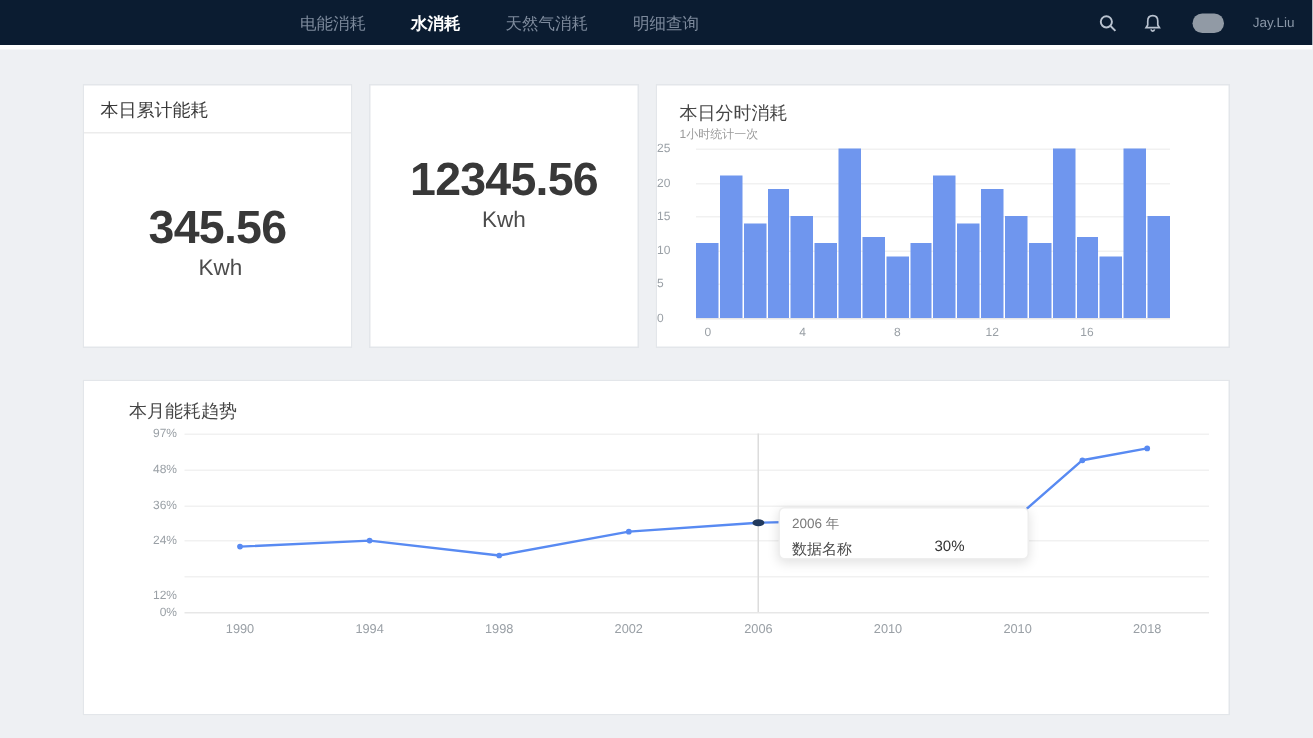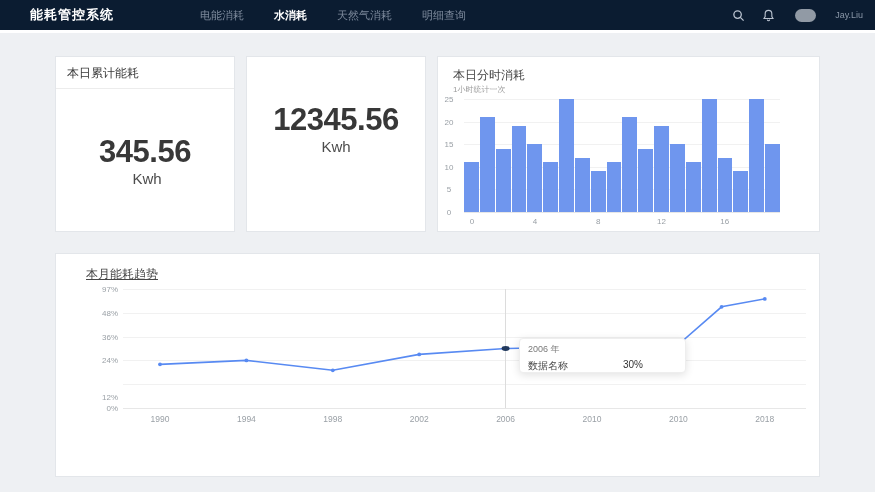--- a/index.html
+++ b/index.html
@@ -37,47 +37,46 @@
   .big-num { font-size:31px; font-weight:bold; color:#383838; letter-spacing:-0.5px; }
   .unit { font-size:15px; color:#4c4c4c; margin-left:4px; }
   #card-month .unit { margin-left:0; }
   
   #card-hourly { left:437px; top:56px; width:383px; height:176px; }
   .chart-title { position:absolute; left:15px; top:10px; font-size:12px; color:#464646; }
   .chart-subtitle { position:absolute; left:15px; top:27px; font-size:8px; color:#9b9b9b; }
   .bar-plot { position:absolute; left:26px; top:42px; width:316px; height:113px; }
   .bar-grid { position:absolute; left:0; width:316px; height:1px; background:#f1f1f1; }
   .bar-grid.axis { background:#e7e7e7; }
-  .bar-ylabel { position:absolute; width:22px; text-align:center; font-size:8px; color:#9aa0a6; transform:translateY(-50%); }
+  .bar-ylabel { position:absolute; width:22px; text-align:left; font-size:8px; color:#9aa0a6; transform:translateY(-50%); }
   .bars { position:absolute; left:0; bottom:0; width:316px; height:113px; display:flex; align-items:flex-end; gap:1px; }
   .bar { flex:1; background:#6f96ee; }
   .bar-xlabel { position:absolute; top:160px; font-size:8px; color:#9aa0a6; transform:translateX(-50%); }
   
   #card-trend { left:55px; top:253px; width:765px; height:224px; }
-  #card-trend .chart-title { left:30px; top:12px;text-decoration:underline; }
+  #card-trend .chart-title { left:30px; top:12px; }
   .trend-grid { position:absolute; left:67px; width:683px; height:1px; background:#f1f1f1; }
   .trend-grid.axis { background:#e7e7e7; }
   .trend-ylabel { position:absolute; left:28px; width:34px; text-align:right; font-size:8px; color:#9aa0a6; transform:translateY(-50%); }
   .trend-xlabel { position:absolute; top:160px; font-size:8.5px; color:#9aa0a6; transform:translateX(-50%); }
   .trend-svg { position:absolute; left:67px; top:35px; }
   .hover-line { position:absolute; left:449px; top:35px; width:1px; height:119px; background:#dcdcdc; }
   .tooltip {
     position:absolute; left:463px; top:84px; width:167px; height:35px;
     background:#fff; border:1px solid #eeeeee; border-radius:4px;
     box-shadow:0 2px 8px rgba(0,0,0,0.12); padding:4px 8px; z-index:5;
   }
   .tt-title { font-size:9px; color:#7a7a7a; }
   .tt-row { display:flex; margin-top:3px; font-size:10px; color:#4a4a4a; }
   .tt-val { margin-left:auto; margin-right:34px; color:#333; }
 </style>
 </head>
 <body>
 
 <header class="navbar">
-  <div class="logo">能耗管控系统</div>
   <nav class="menu">
     <div class="menu-item">电能消耗</div>
     <div class="menu-item active">水消耗</div>
     <div class="menu-item">天然气消耗</div>
     <div class="menu-item">明细查询</div>
   </nav>
   <div class="nav-right">
     <svg class="icon-btn" viewBox="0 0 14 14">
       <circle cx="6" cy="6" r="4" fill="none" stroke="#b9c2cf" stroke-width="1.4"></circle>
       <line x1="9" y1="9" x2="12.5" y2="12.5" stroke="#b9c2cf" stroke-width="1.4"></line>

